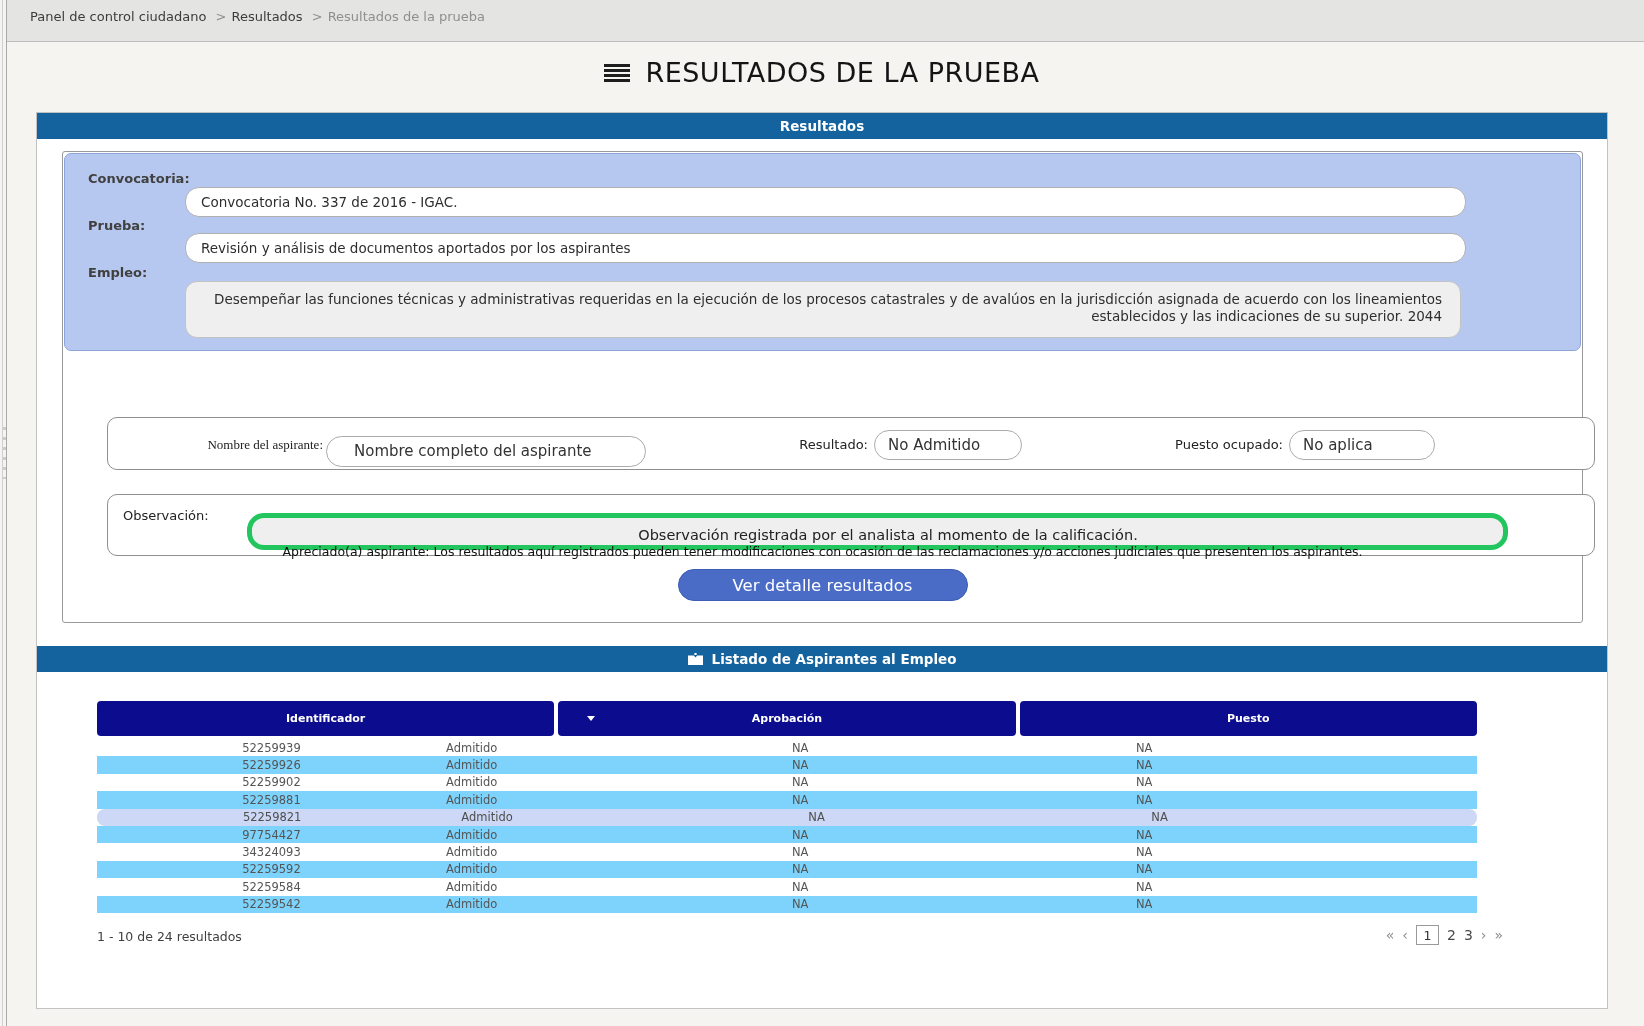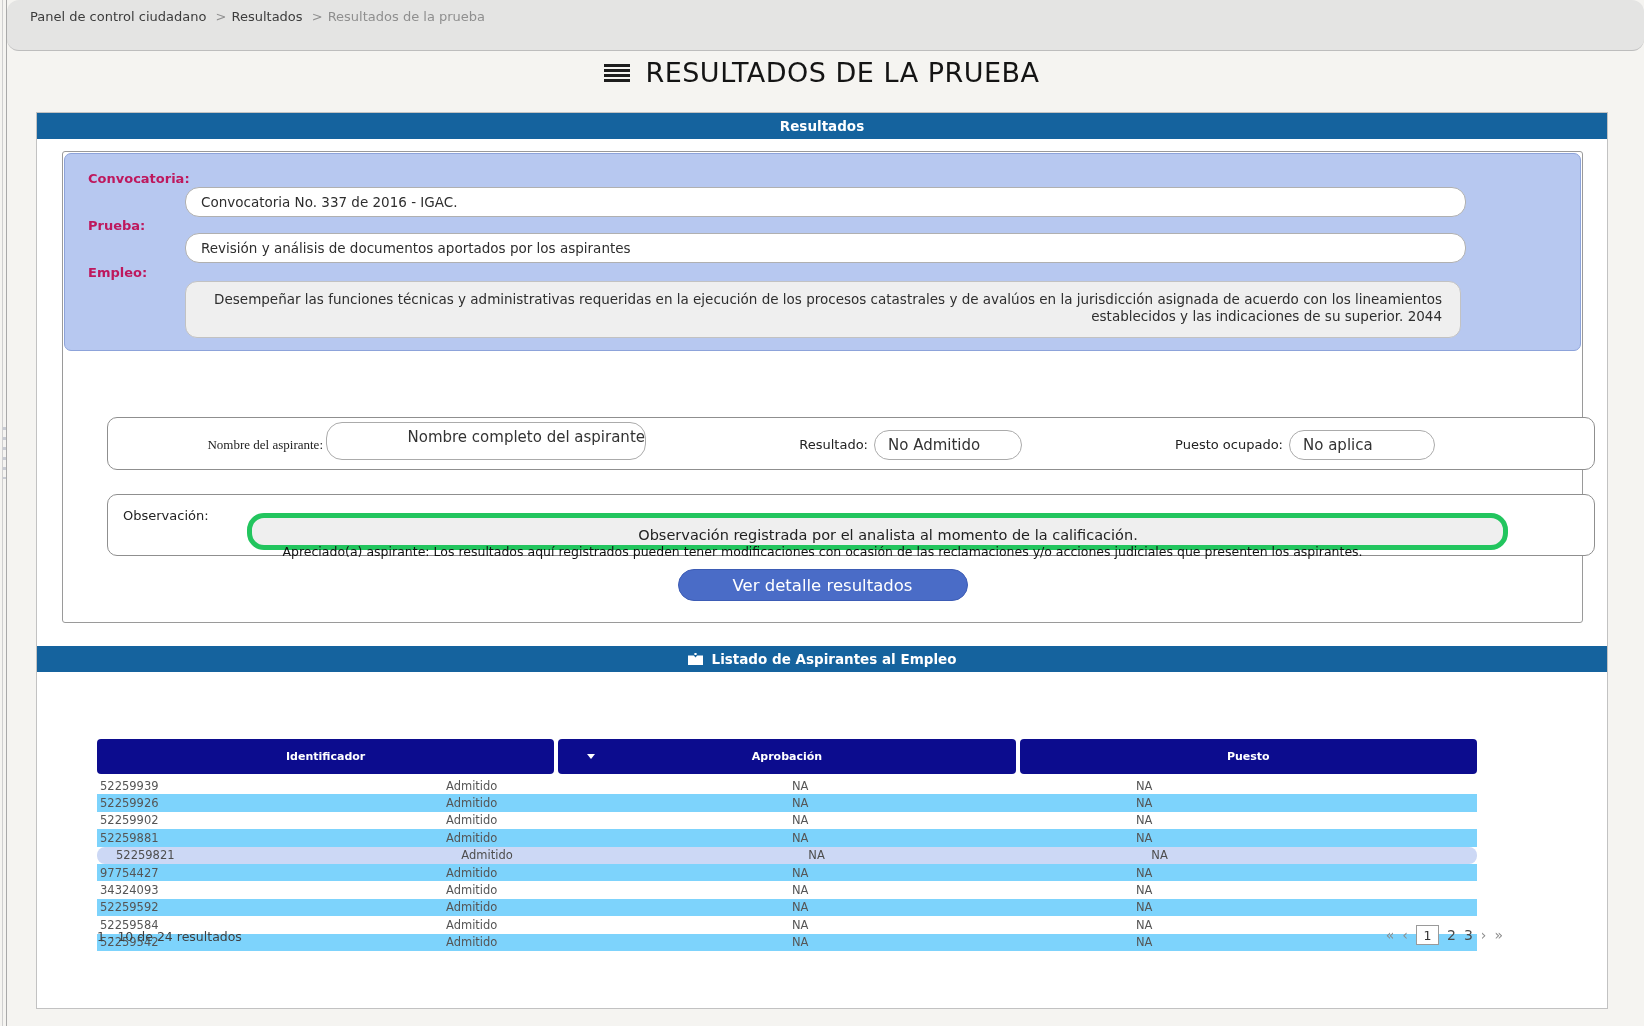--- a/index.html
+++ b/index.html
@@ -7,23 +7,23 @@
     width:1644px;height:1026px;position:relative;overflow:hidden;
     background:#f5f4f1;
     font-family:"DejaVu Sans","Liberation Sans",sans-serif;
   }
   
   .edge-line1{position:absolute;left:2px;top:0;width:1px;height:1026px;background:#cfcfcf;}
   .edge-line2{position:absolute;left:6px;top:0;width:1px;height:1026px;background:#a9a9a9;}
   .splitter-dots{position:absolute;left:3px;top:427px;width:3px;height:52px;
     background:repeating-linear-gradient(#c9ccd4 0 3px,transparent 3px 10px);}
   
-  .breadcrumb-bar{position:absolute;left:7px;top:0;width:1637px;height:51px;box-sizing:border-box;
+  .breadcrumb-bar{position:absolute;left:7px;top:0;width:1637px;height:42px;box-sizing:border-box;
     background:#e4e4e3;border-bottom:1px solid #bdbdbd;
-    font-size:13px;line-height:33px;padding-left:13px;white-space:nowrap;border-radius:12px;}
+    font-size:13px;line-height:33px;padding-left:13px;white-space:nowrap;}
   .crumb{color:#3c3c3c;cursor:pointer;}
   .crumb.muted{color:#8f8f8f;cursor:default;}
   .sep{color:#8f8f8f;margin:0 5px;}
   
   .page-title{position:absolute;left:36px;top:54px;width:1572px;height:36px;
     display:flex;align-items:center;justify-content:center;gap:15px;
     font-size:27px;color:#141414;letter-spacing:.5px;}
   .list-icon{display:inline-flex;flex-direction:column;gap:2px;padding-top:2px;}
   .list-icon i{display:block;width:26px;height:3px;background:#1d1d1d;}
   
@@ -32,69 +32,69 @@
   .section-bar{position:absolute;left:0;width:1570px;height:26px;
     background:var(--bar-blue,#15639e);color:#fff;font-weight:bold;font-size:13.5px;
     display:flex;align-items:center;justify-content:center;gap:9px;}
   .bar-resultados{top:0;}
   .bar-listado{top:533px;}
   
   .info-card{position:absolute;left:25px;top:38px;width:1521px;height:472px;box-sizing:border-box;
     background:#fff;border:1px solid #9a9a9a;border-radius:3px;}
   .blue-panel{position:absolute;left:1px;top:1px;width:1517px;height:198px;box-sizing:border-box;
     background:var(--panel-blue,#b7c8f0);border:1px solid #8da3da;border-radius:7px;}
-  .field-label{position:absolute;left:23px;font-size:13px;font-weight:bold;color:#be185d;}
+  .field-label{position:absolute;left:23px;font-size:13px;font-weight:bold;color:#404040;}
   .lbl-convocatoria{top:17px;} .lbl-prueba{top:64px;} .lbl-empleo{top:111px;}
   .value-box{position:absolute;left:120px;box-sizing:border-box;background:#fff;
     border:1px solid #b0b0b0;border-radius:14px;font-size:13.5px;color:#2e2e2e;
     padding-left:15px;overflow:hidden;}
   .vb-convocatoria{top:33px;width:1281px;height:30px;line-height:28px;}
   .vb-prueba{top:79px;width:1281px;height:30px;line-height:28px;}
   .vb-empleo{top:127px;width:1276px;height:57px;background:#efefef;border-color:#c2c2c2;
     padding:9px 18px 0 16px;line-height:17px;border-radius:12px;text-align:right;}
   
   .filter-box{position:absolute;left:44px;top:265px;width:1488px;height:53px;box-sizing:border-box;
     background:#fff;border:1px solid #8f8f8f;border-radius:10px;}
   .flabel{position:absolute;top:19px;font-size:13px;color:#222;text-align:right;white-space:nowrap;}
   .flabel-nombre{left:55px;width:160px;font-family:Liberation Serif, serif;}
   .flabel-resultado{left:620px;width:140px;}
   .flabel-puesto{left:1028px;width:147px;}
   .fvalue{position:absolute;box-sizing:border-box;background:#fff;border:1px solid #ababab;
     border-radius:16px;font-size:15px;color:#333;line-height:29px;overflow:hidden;white-space:nowrap;}
-  .fv-nombre{left:218px;top:4px;width:320px;height:38px;padding-left:27px;text-align:right;}
+  .fv-nombre{left:218px;top:18px;width:320px;height:31px;padding-left:27px;}
   .fv-resultado{left:766px;top:12px;width:148px;height:30px;padding-left:13px;line-height:28px;}
   .fv-puesto{left:1181px;top:12px;width:146px;height:30px;padding-left:13px;line-height:28px;}
   
   .obs-box{position:absolute;left:44px;top:342px;width:1488px;height:62px;box-sizing:border-box;
     background:#fff;border:1px solid #8f8f8f;border-radius:10px;}
   .obs-label{position:absolute;left:15px;top:13px;font-size:13px;color:#222;}
   .obs-value{position:absolute;left:139px;top:18px;width:1261px;height:37px;box-sizing:border-box;
     background:#efefef;border:5px solid #22c55e;border-radius:17px;
     font-size:14.5px;color:#222;line-height:35px;padding-left:21px;white-space:nowrap;overflow:hidden;text-align:center;}
   
   .notice{position:absolute;left:0;top:392px;width:100%;text-align:center;
     font-size:12.5px;color:#111;}
   .detail-button{position:absolute;left:50%;transform:translateX(-50%);top:417px;
     width:290px;height:32px;box-sizing:border-box;
     background:var(--button-blue,#4a6cc7);border:1px solid #3d5cb5;border-radius:16px;
     color:#fff;font-size:16.5px;display:flex;align-items:center;justify-content:center;cursor:pointer;}
   
   .book-icon{display:inline-flex;}
   
   .table-wrap{position:absolute;left:60px;top:588px;width:1380px;}
-  .thead{display:flex;gap:4px;height:35px;margin-top:38px;}
+  .thead{display:flex;gap:4px;height:35px;}
   .th{flex:1;position:relative;background:var(--table-header,#0c0c8e);border-radius:4px;
     color:#fff;font-weight:bold;font-size:11px;
     display:flex;align-items:center;justify-content:center;cursor:pointer;}
   .sort-arrow{position:absolute;left:29px;top:15px;width:0;height:0;
     border-left:4px solid transparent;border-right:4px solid transparent;border-top:5px solid #fff;}
   .tbody{margin-top:3px;}
   .trow{display:flex;height:17.4px;align-items:center;font-size:11.5px;color:#555;cursor:pointer;}
   .td{box-sizing:border-box;padding-left:3px;white-space:nowrap;overflow:hidden;}
-  .td1{width:346px;} .td2{width:346px;} .td3{width:344px;} .td4{width:344px;}
+  .td1{width:346px;text-align:center;} .td2{width:346px;} .td3{width:344px;} .td4{width:344px;}
   .row-alt{background:#7dd3fc;}
   .row-highlight{background:var(--highlight-row,#ccd8f5);border-radius:8px;color:#4e4e4e;gap:20px;}
   .row-highlight .td1{padding-left:19px;}
   .row-highlight .td2{padding-left:13px;}
   .row-highlight .td3{padding-left:9px;}
   
   .pagination-summary{position:absolute;left:60px;top:816px;font-size:12.5px;color:#3f3f3f;}
   .pager{position:absolute;right:104px;top:812px;display:flex;align-items:center;gap:8px;
     font-size:14px;color:#8a8a8a;}
   .pg{cursor:pointer;color:#4a4a4a;}

